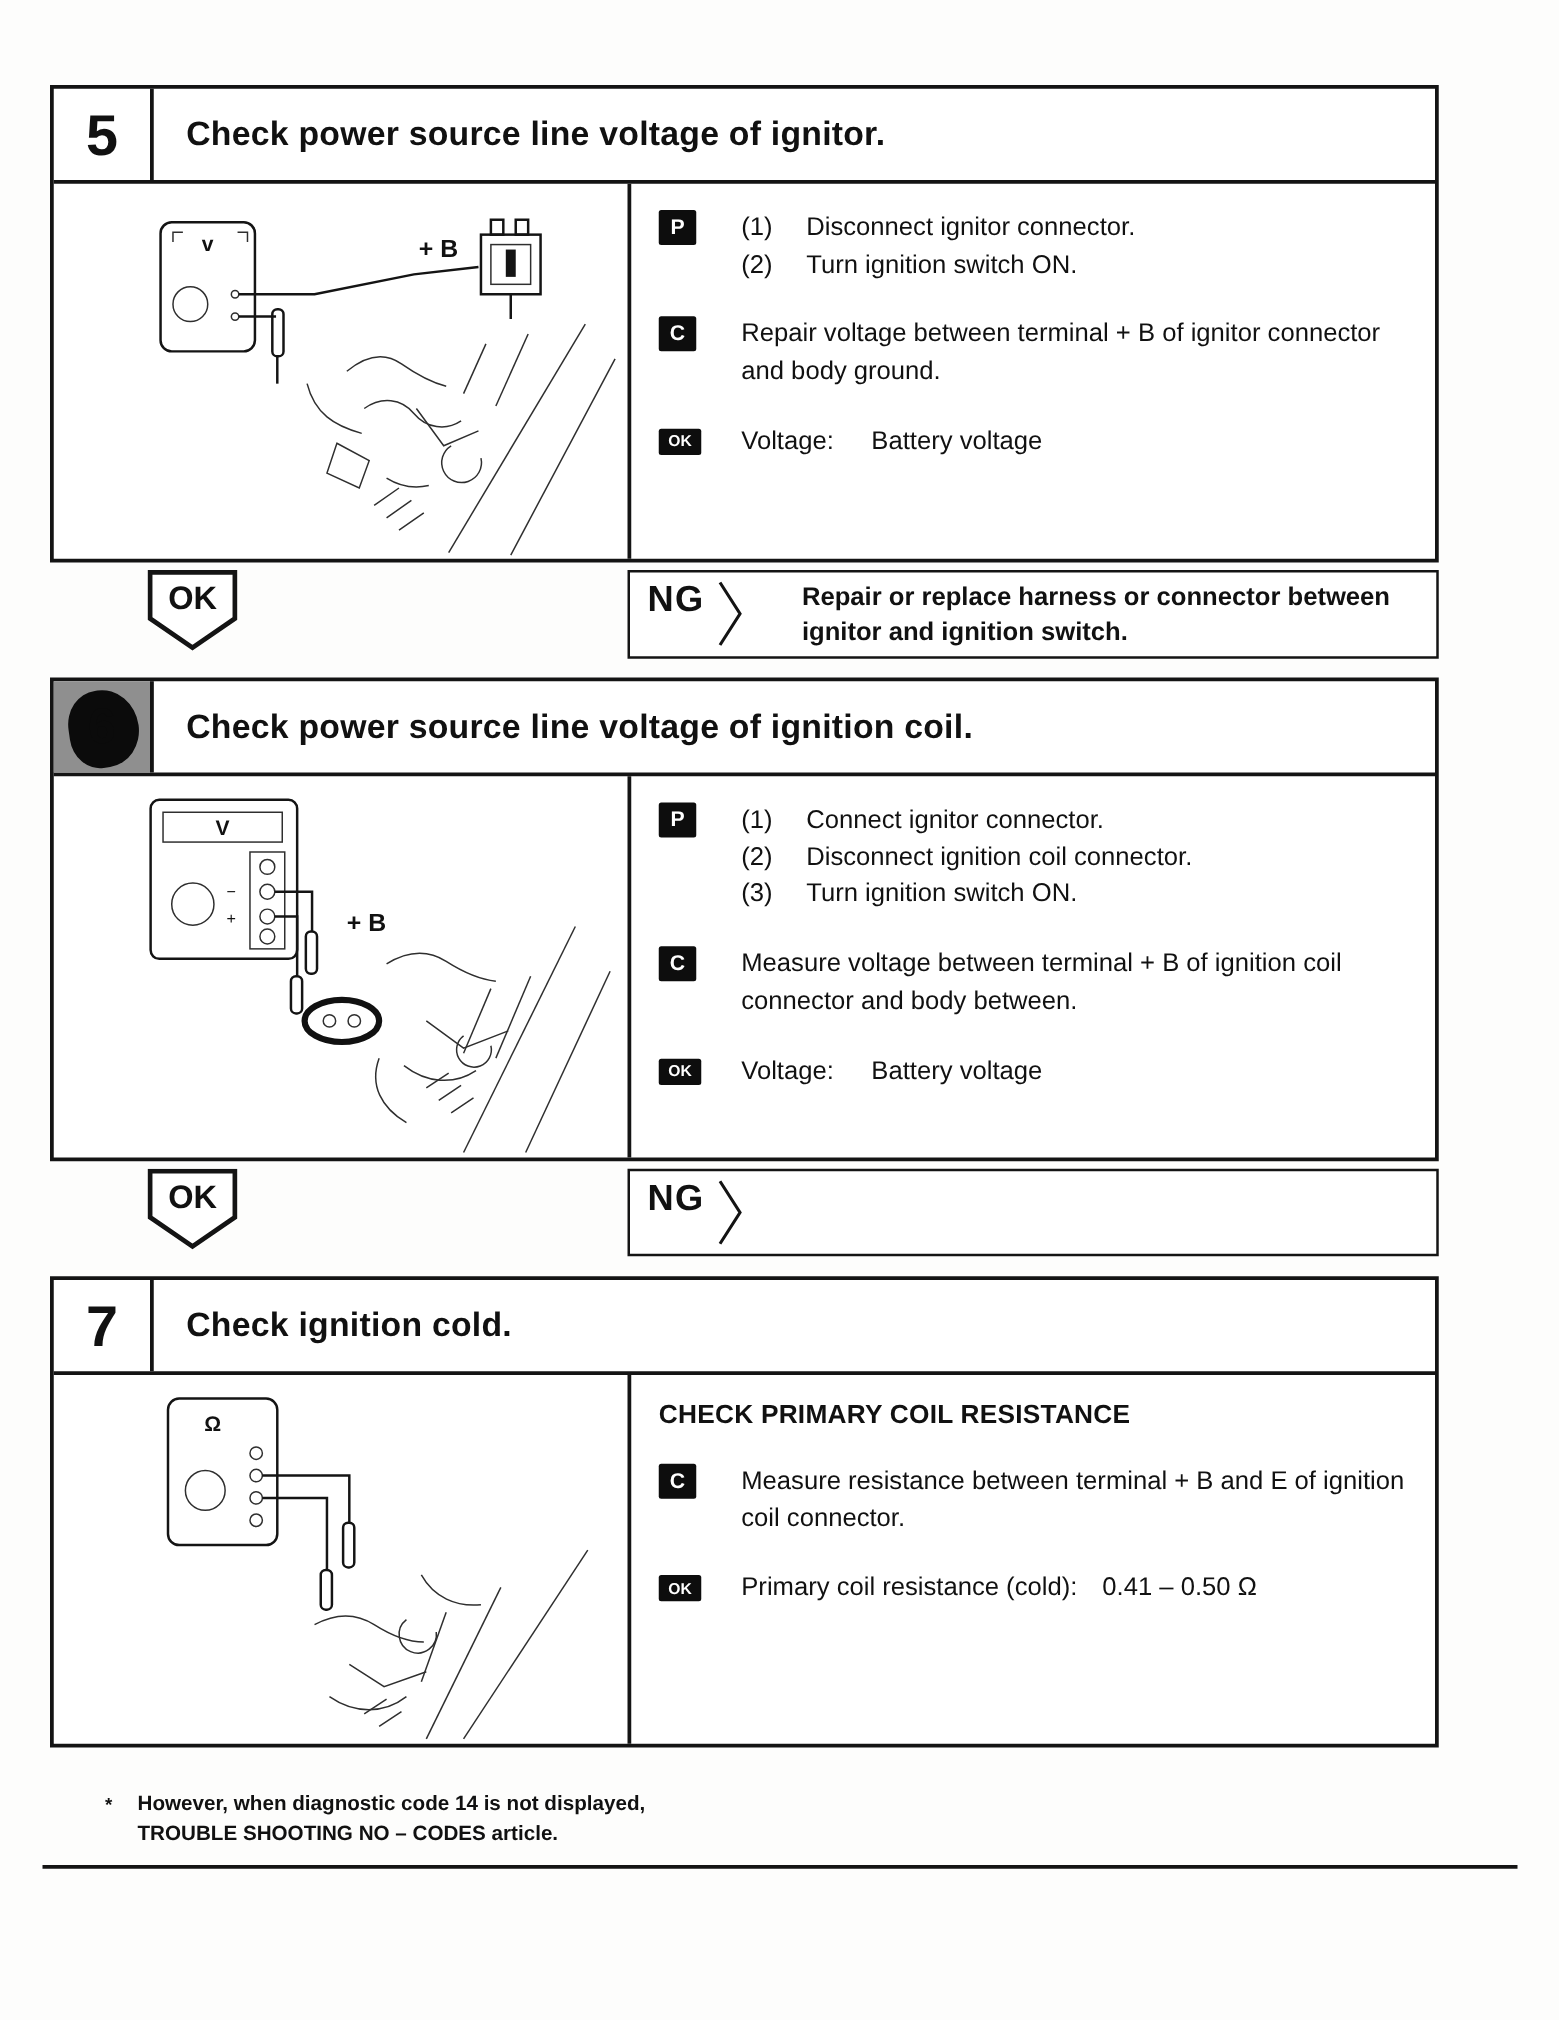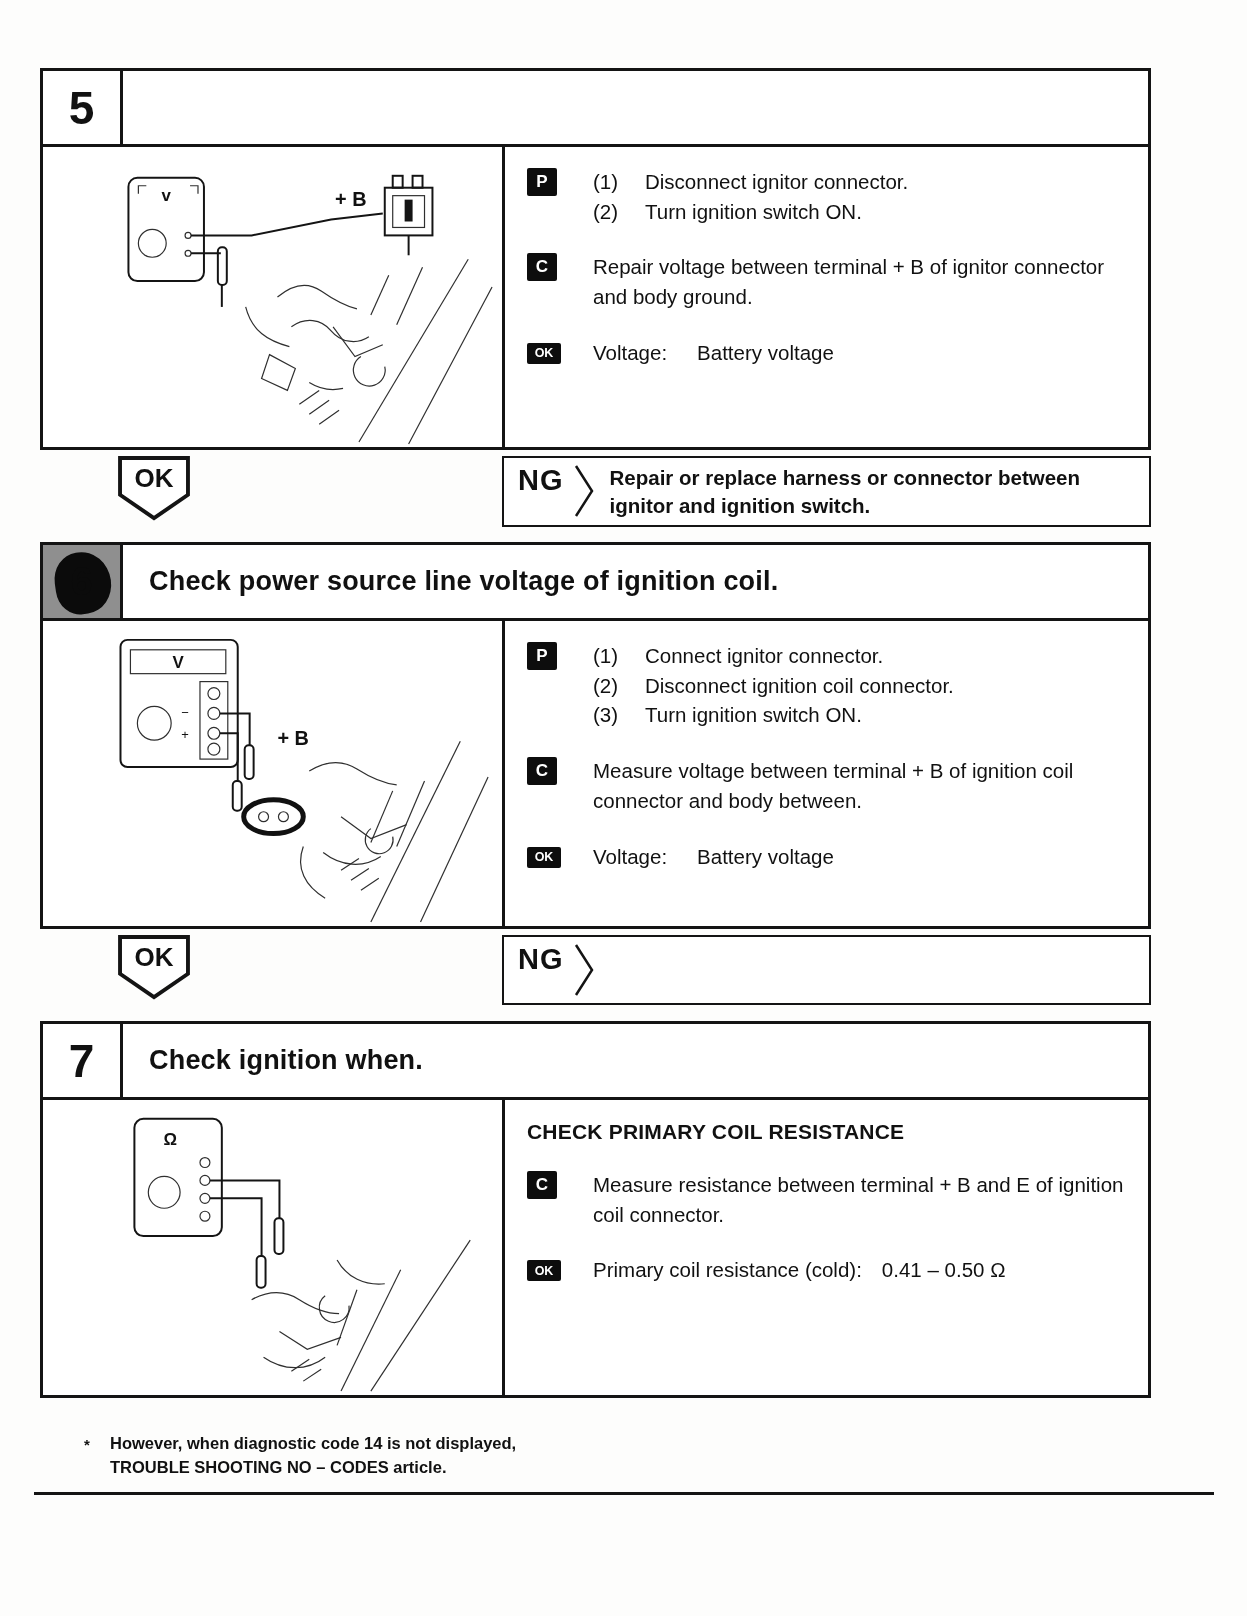--- a/index.html
+++ b/index.html
@@ -66,35 +66,36 @@
     position:absolute; left:0; right:0; top:7px; text-align:center;
     font-size:26px; font-weight:bold;
   }
   .ng-box {
     flex:1; border:2.5px solid #141414; min-height:70px; background:#fff;
     display:flex; padding:6px 16px 6px 14px;
   }
   .ng-label { font-size:29px; font-weight:bold; letter-spacing:1px; }
   .ng-chev { margin:0 16px 0 10px; flex:0 0 auto; }
   .ng-chev polyline { fill:none; stroke:#141414; stroke-width:2.5; }
-  .ng-text { font-size:20.5px; font-weight:bold; line-height:1.35; }
+  .ng-text { font-size:20.5px; font-weight:bold; line-height:1.35;margin-left:32px; }
 
   
   .footnote { display:flex; margin:34px 0 0 44px; font-size:16.5px; font-weight:bold; line-height:1.45; }
   .fn-bullet { width:26px; flex:0 0 26px; font-size:15px; padding-top:2px; }
   .bottom-rule { margin-top:12px; margin-left:-6px; width:1180px; border-top:3px solid #141414; }
 </style>
 </head>
 <body>
 
 <div class="page">
 
   <section class="step-box">
     <div class="step-header">
       <div class="step-num">5</div>
+      <div class="step-title">Check power source line voltage of ignitor.</div>
     </div>
     <div class="step-body h300">
       <div class="illus">
         <svg viewBox="0 0 462 300" preserveAspectRatio="xMidYMid meet">
           <g>
             <rect x="86" y="30" width="76" height="104" rx="9" class="ln2" fill="#fff"></rect>
             <path class="sk" d="M96,46 v-8 h8 M148,38 h8 v8"></path>
             <text x="124" y="53" class="svgtxt">v</text>
             <circle cx="110" cy="96" r="14" class="sk" stroke-width="1.5"></circle>
             <circle cx="146" cy="88" r="3" class="sk"></circle>
@@ -277,21 +278,21 @@
       <span class="ng-label">NG</span>
       <svg class="ng-chev" width="20" height="54" viewBox="0 0 20 54">
         <polyline points="2,2 18,27 2,52"></polyline>
       </svg>
     </div>
   </div>
 
   <section class="step-box">
     <div class="step-header">
       <div class="step-num">7</div>
-      <div class="step-title">Check ignition when.</div>
+      <div class="step-title">Check ignition cold.</div>
     </div>
     <div class="step-body h295">
       <div class="illus">
         <svg viewBox="0 0 462 295" preserveAspectRatio="xMidYMid meet">
           <g>
             <rect x="92" y="18" width="88" height="118" rx="9" class="ln2" fill="#fff"></rect>
             <text x="128" y="44" class="svgtxt">Ω</text>
             <circle cx="122" cy="92" r="16" class="sk" stroke-width="1.6"></circle>
             <circle cx="163" cy="62" r="5" class="sk"></circle>
             <circle cx="163" cy="80" r="5" class="sk"></circle>

